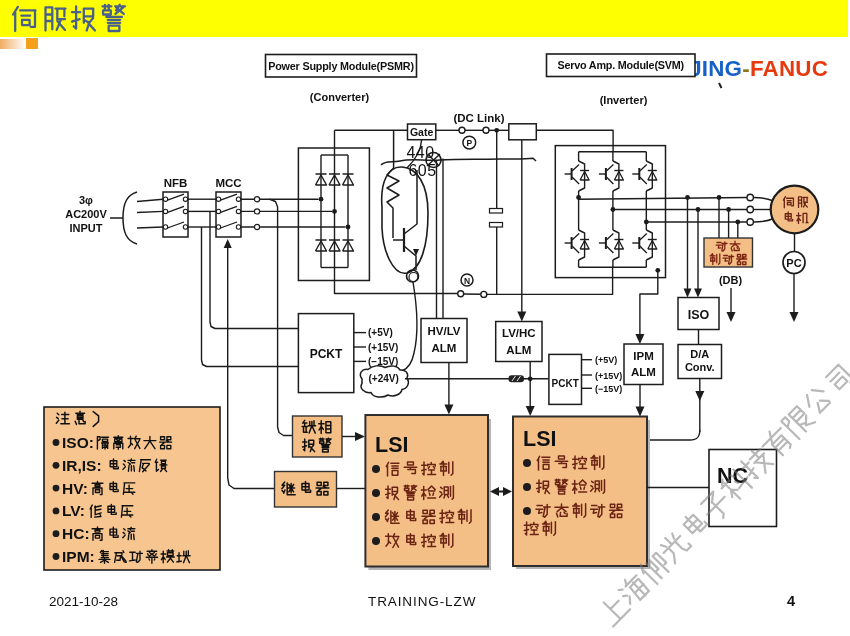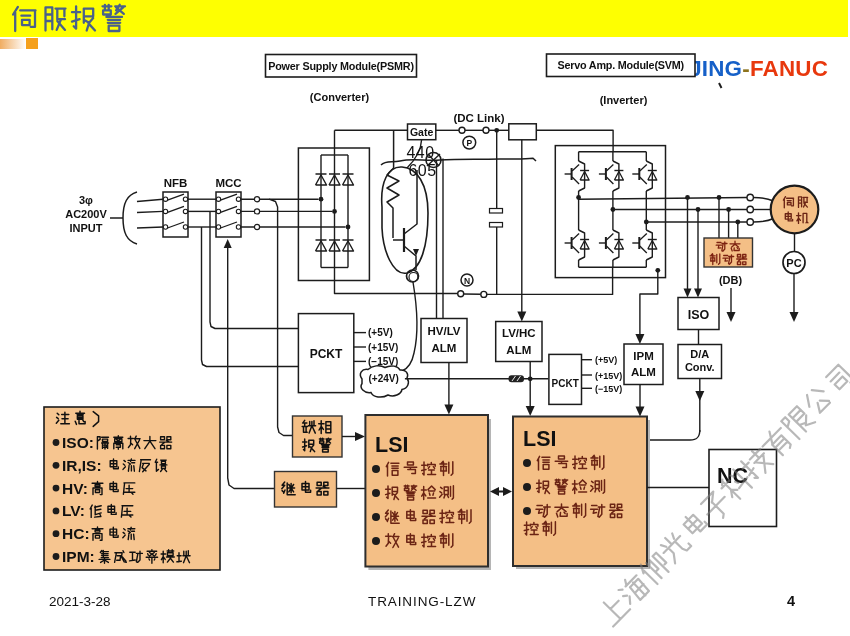--- a/index.html
+++ b/index.html
@@ -499,16 +499,16 @@
 
 <text x="623.5" y="103.5" font-size="11" font-weight="bold" text-anchor="middle" fill="#111" font-family="Liberation Sans, sans-serif" letter-spacing="0">(Inverter)</text>
 
 <line x1="719" y1="83" x2="721.5" y2="88" stroke="#1c1c1c" stroke-width="2"></line>
 
 <g transform="translate(592,611) rotate(-45.6)">
       <path d="M14.3,2.5 L14.3,26.0 M14.3,11.8 L26.0,11.8 M3.7,26.0 L27.9,26.0 M33.6,4.3 L36.7,6.8 M32.4,11.8 L35.5,14.3 M31.8,22.3 L36.7,16.7 M45.4,1.9 L42.3,6.8 M41.1,6.8 L56.6,6.8 M43.6,10.5 L55.3,10.5 L54.1,26.7 L41.7,26.7 L43.6,10.5 M42.9,18.0 L55.3,18.0 M49.1,9.3 L48.5,27.3 M67.3,2.5 L62.9,10.5 M65.1,8.7 L65.1,27.9 M72.2,5.0 L72.2,26.7 M76.6,5.6 L72.2,9.9 M76.6,5.6 L76.6,18.0 M72.2,18.0 L76.6,18.0 M81.5,5.0 L81.5,27.3 M81.5,5.0 L86.5,5.0 L86.5,19.2 L84.0,19.2 M103.4,1.2 L103.4,9.3 M95.3,3.1 L97.8,8.1 M111.5,3.1 L109.0,8.1 M91.6,10.5 L115.2,10.5 M98.4,10.5 L98.4,18.0 M98.4,18.0 L92.2,26.0 M107.7,10.5 L107.7,21.1 M107.7,21.1 L109.6,25.4 L115.8,25.4 L115.8,21.7 M125.9,5.0 L139.5,5.0 L139.5,17.4 L125.9,17.4 L125.9,5.0 M125.9,11.2 L139.5,11.2 M132.7,1.2 L132.7,21.7 M132.7,21.7 L142.6,21.7 L142.6,18.0 M152.7,3.1 L170.1,3.1 M170.1,3.1 L161.4,9.9 M161.7,9.3 L161.7,26.0 L158.3,28.5 M149.6,14.9 L174.4,14.9 M185.1,1.2 L180.8,5.0 M178.3,6.8 L189.4,6.8 M183.9,3.1 L183.9,27.3 M183.9,14.3 L179.5,20.5 M183.9,14.3 L188.2,19.2 M193.8,4.3 L195.0,7.4 M192.5,11.8 L193.8,14.9 M190.7,19.2 L204.3,17.4 M200.0,1.9 L200.0,27.9 M211.3,1.9 L211.3,25.4 L208.8,22.9 M207.0,8.1 L215.6,8.1 M207.0,17.4 L215.0,15.5 M218.7,6.8 L233.6,6.8 M226.2,2.5 L226.2,12.4 M219.4,12.4 L233.0,12.4 M221.2,13.6 L231.8,26.7 M231.1,13.6 L220.0,27.3 M236.9,6.8 L262.9,6.8 M252.4,1.2 L244.9,13.0 M244.9,12.4 L244.9,27.3 M244.9,12.4 L258.0,12.4 L258.0,25.4 L254.9,27.3 M244.9,16.7 L258.0,16.7 M244.9,21.1 L258.0,21.1 M268.0,2.5 L268.0,27.9 M268.0,2.5 L273.6,2.5 L273.6,8.1 L268.0,11.2 M278.0,3.1 L289.7,3.1 L289.7,13.6 L278.0,13.6 L278.0,3.1 M278.0,8.4 L289.7,8.4 M278.0,13.6 L278.0,27.3 M278.0,18.0 L284.2,21.1 M289.7,16.1 L282.3,22.9 M282.3,22.9 L291.0,27.3 M304.8,2.5 L298.0,12.4 M311.6,2.5 L319.0,11.8 M306.6,15.5 L301.1,24.2 M301.1,24.2 L315.3,24.2 M309.7,15.5 L315.9,22.3 M331.0,3.7 L348.3,3.7 M348.3,3.7 L348.3,24.8 L344.0,24.8 M331.0,9.9 L343.4,9.9 M331.6,14.9 L342.8,14.9 L342.8,21.7 L331.6,21.7 L331.6,14.9" fill="none" stroke="rgba(126,126,126,0.55)" stroke-width="2.2" stroke-linecap="round" stroke-linejoin="round"></path>
     </g>
 </svg>
 
-<div class="abs" style="left:49px;top:594px;font-size:13.5px;color:#111;">2021-3-28</div>
+<div class="abs" style="left:49px;top:594px;font-size:13.5px;color:#111;">2021-10-28</div>
 
 <div class="abs" style="left:368px;top:594px;font-size:13.5px;letter-spacing:0.9px;color:#111;">TRAINING-LZW</div>
 
 <div class="abs" style="left:787px;top:593px;font-size:14.5px;font-weight:bold;color:#111;">4</div>
 </body></html>

